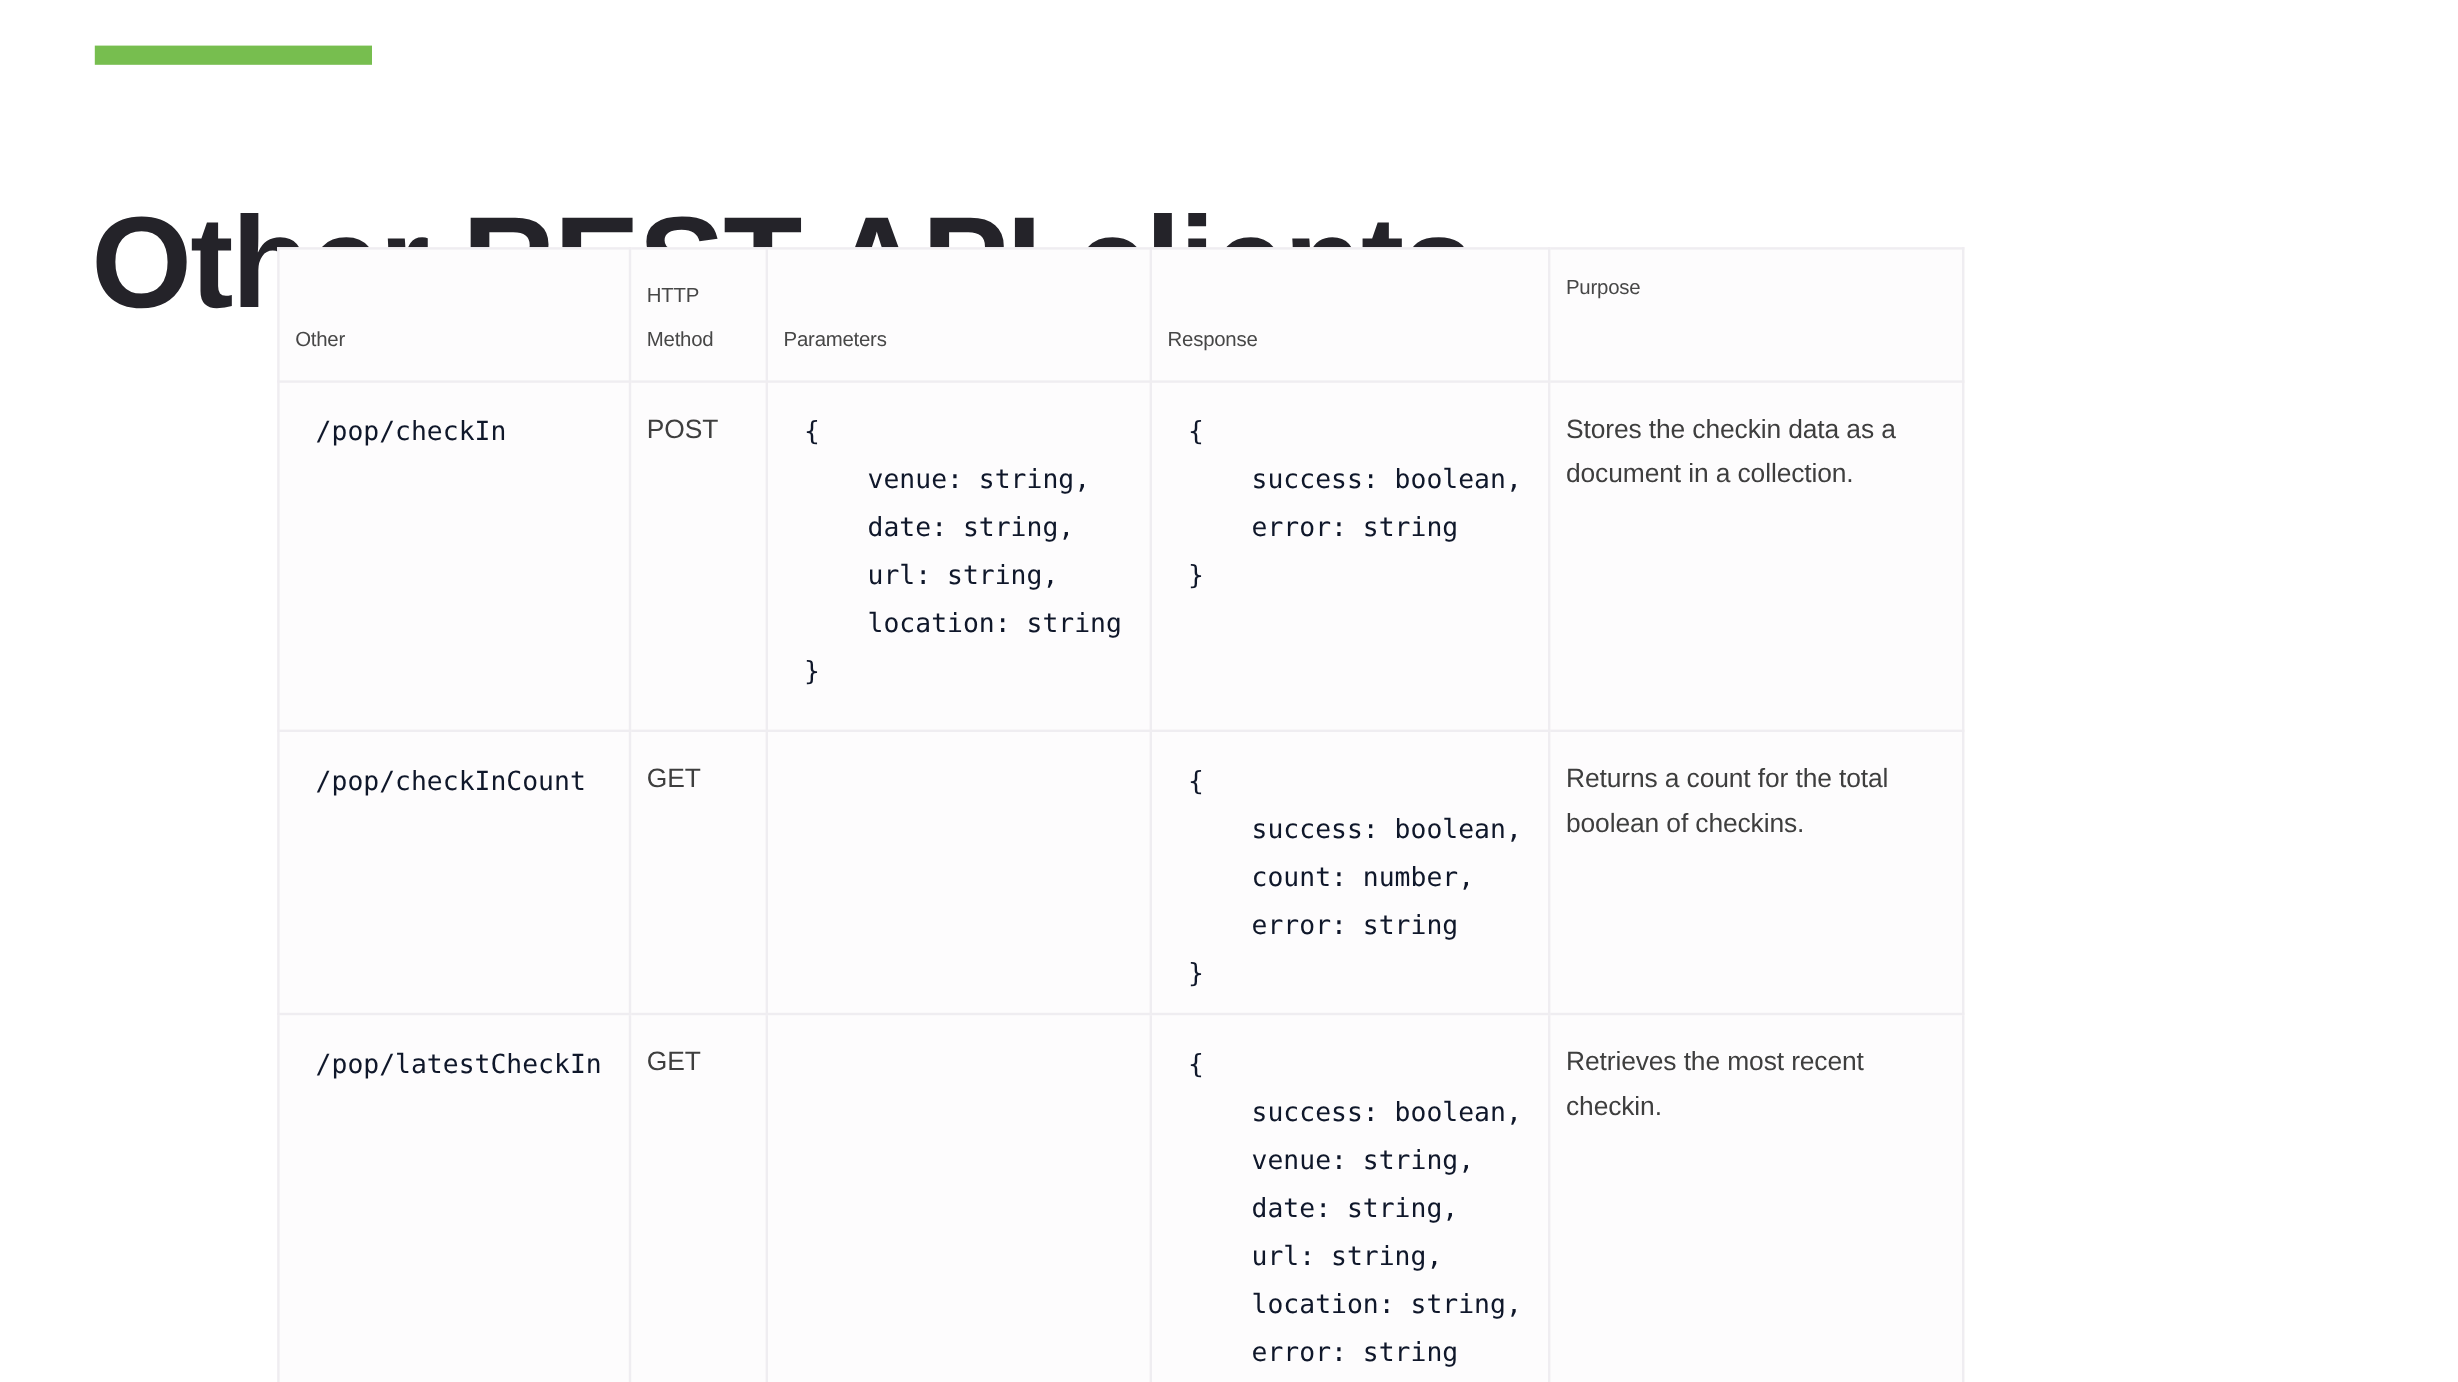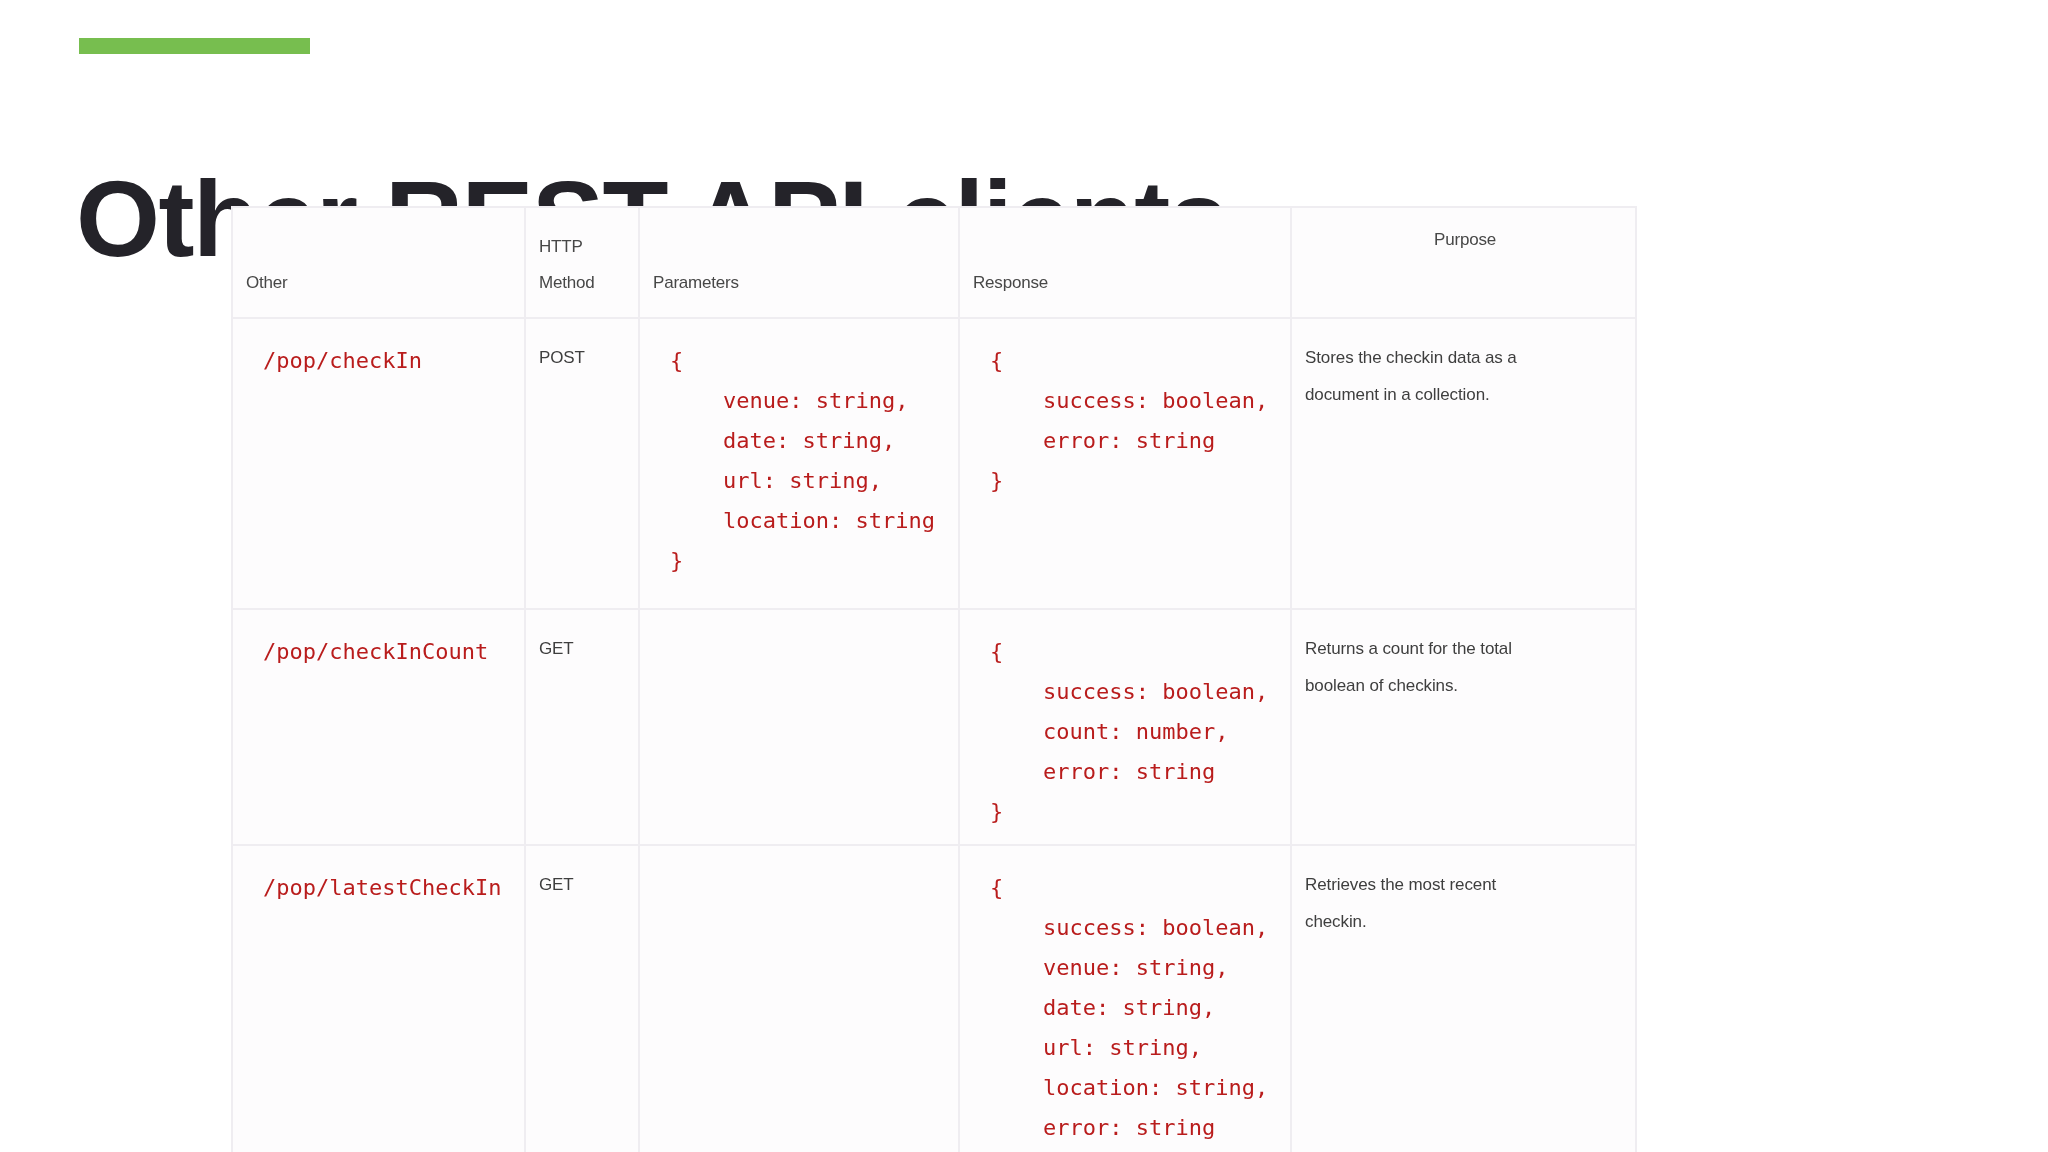--- a/index.html
+++ b/index.html
@@ -50,41 +50,41 @@
   .api-table th {
     font-weight: normal;
     font-size: 17px;
     line-height: 36px;
     color: #474747;
     text-align: left;
     vertical-align: bottom;
     padding: 12px 10px 16px 13px;
     letter-spacing: -0.2px;
   }
-  .api-table th.top-aligned { vertical-align: top; padding-top: 14px; text-align: center; }
+  .api-table th.top-aligned { vertical-align: top; padding-top: 14px; }
   
   .api-table tr.row-1 { height: 291px; }
   .api-table tr.row-2 { height: 200px; }
   .api-table tr.row-3 { height: 346px; }
   .api-table td { vertical-align: top; }
   td.cell-text {
-    font-size: 17px;
+    font-size: 22px;
     line-height: 37px;
     color: #3e3e3e;
     padding: 20px 8px 12px 13px;
     letter-spacing: -0.1px;
   }
   td.cell-purpose { white-space: pre-line; }
   td.cell-code { padding: 22px 6px 12px 30px; }
   td.cell-code pre {
     margin: 0;
     font-family: "DejaVu Sans Mono", monospace;
     font-size: 22px;
     line-height: 40px;
-    color: #b91c1c;
+    color: #0f172a;
     white-space: pre;
   }
 </style>
 </head>
 <body>
 
 <div class="slide">
   <div class="accent-bar"></div>
   <h1 class="page-title">Other REST API clients</h1>
 

